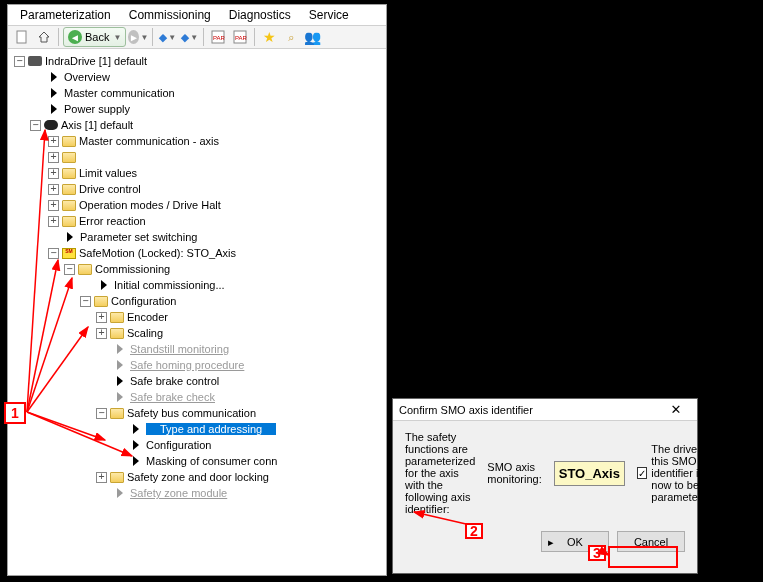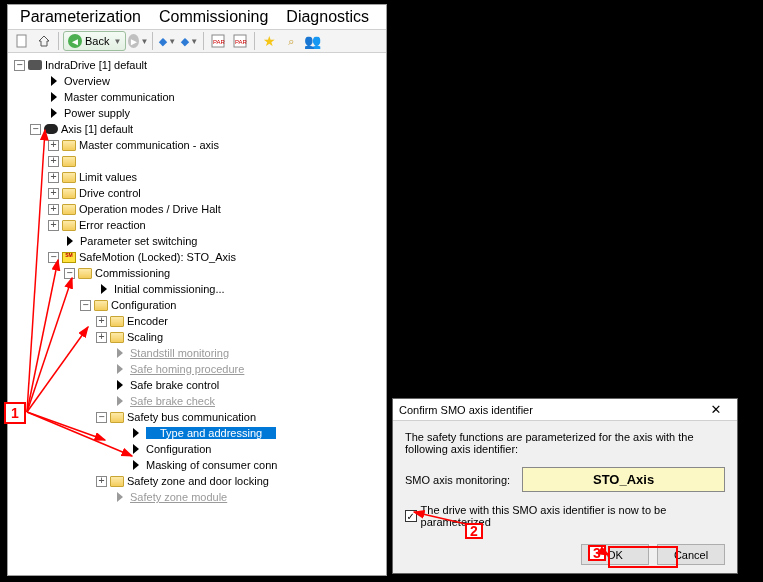--- a/index.html
+++ b/index.html
@@ -1,20 +1,20 @@
 <!DOCTYPE html>
 <html><head>
 <meta charset="utf-8">
 <style>
   * { box-sizing: border-box; margin: 0; padding: 0; }
   body { font-family: "Segoe UI", Tahoma, sans-serif; font-size: 11px; background: #000; width: 763px; height: 582px; position: relative; overflow: hidden; }
 
   .panel { position: absolute; left: 7px; top: 4px; width: 380px; height: 572px; background: #fff; border: 1px solid #a0a0a0; display: flex; flex-direction: column; }
 
-  .menubar { display: flex; gap: 18px; padding: 3px 12px; font-size: 16px; background: #fff; }
+  .menubar { display: flex; gap: 18px; padding: 3px 12px; font-size: 12px; background: #fff; }
   .menubar span { cursor: default; }
 
   .toolbar { display: flex; align-items: center; padding: 2px 4px; gap: 2px; border-top: 1px solid #d0d0d0; border-bottom: 1px solid #d0d0d0; background: #f4f4f4; height: 24px; }
   .toolbar .btn { width: 20px; height: 20px; display:flex; align-items:center; justify-content:center; border-radius:2px; }
   .backbtn { display:flex; align-items:center; height:20px; padding:0 4px; border:1px solid #9dbf9d; border-radius:3px; background:linear-gradient(#f4fbf4,#e4f0e4); gap:3px;}
   .circ-green { width:14px; height:14px; border-radius:50%; background:#4caf50; display:flex; align-items:center; justify-content:center; color:#fff; font-size:10px; }
   .circ-grey { width:14px; height:14px; border-radius:50%; background:#c0c0c0; display:flex; align-items:center; justify-content:center; color:#fff; font-size:10px; }
   .dd { font-size:8px; color:#666; margin-left:1px; }
   .sep { width:1px; height:18px; background:#c0c0c0; margin:0 2px; }
   .star { color:#f5c518; font-size:14px; }
@@ -31,24 +31,24 @@
   .folder-open { background:linear-gradient(#fde9a8,#f4ce5d); border:1px solid #c9a534; border-radius:1px; width:14px; height:11px; }
   .tri { width:0; height:0; border-top:5px solid transparent; border-bottom:5px solid transparent; border-left:6px solid #000; }
   .tri-grey { border-left-color:#9a9a9a; }
   .disabled { color:#9a9a9a;text-decoration:underline; }
   .sel { background:#0078d7; color:#fff; padding:0 14px; }
   .devic { width:14px; height:10px; background:#555; border-radius:2px; }
   .axic { width:14px; height:10px; background:#222; border-radius:5px; }
   .smic { width:14px; height:11px; background:#ffe23f; border:1px solid #b59a00; font-size:5px; text-align:center; line-height:4px; overflow:hidden; color:#b00; font-weight:bold;}
 
   
-  .dialog { position:absolute; left:392px; top:398px; width:346px; height:176px; background:#f0f0f0; border:1px solid #646464; box-shadow: 3px 3px 8px rgba(0,0,0,.3); font-size:11px; }
+  .dialog { position:absolute; left:392px; top:398px; width:306px; height:176px; background:#f0f0f0; border:1px solid #646464; box-shadow: 3px 3px 8px rgba(0,0,0,.3); font-size:11px; }
   .dlg-title { display:flex; justify-content:space-between; align-items:center; background:#fff; padding:4px 6px; border-bottom:1px solid #d0d0d0; height:22px; }
   .dlg-title .x { width:30px; text-align:center; font-size:13px; cursor:pointer; }
-  .dlg-body { padding:10px 12px; display:flex; flex-direction:column; gap:12px; }
+  .dlg-body { padding:10px 12px; display:flex; flex-direction:row; gap:12px; }
   .fieldrow { display:flex; align-items:center; gap:12px; }
   .idbox { flex:1; background:#fcf8c5; border:1px solid #888; text-align:center; padding:4px; font-weight:bold; font-size:13px; }
   .chkrow { display:flex; align-items:center; gap:4px; }
   .chk { width:12px; height:12px; border:1px solid #333; display:flex; align-items:center; justify-content:center; font-size:10px; background:#fff; }
   .dlg-btns { display:flex; gap:8px; justify-content:flex-end; padding:6px 12px 10px; }
   .winbtn { min-width:68px; height:21px; background:#e1e1e1; border:1px solid #adadad; font-size:11px; cursor:pointer; }
 
   
   .callout { position:absolute; border:2px solid #ff0000; color:#ff0000; font-weight:bold; display:flex; align-items:center; justify-content:center; background:#fff; font-size:14px; }
   svg.arrows { position:absolute; left:0; top:0; pointer-events:none; }

